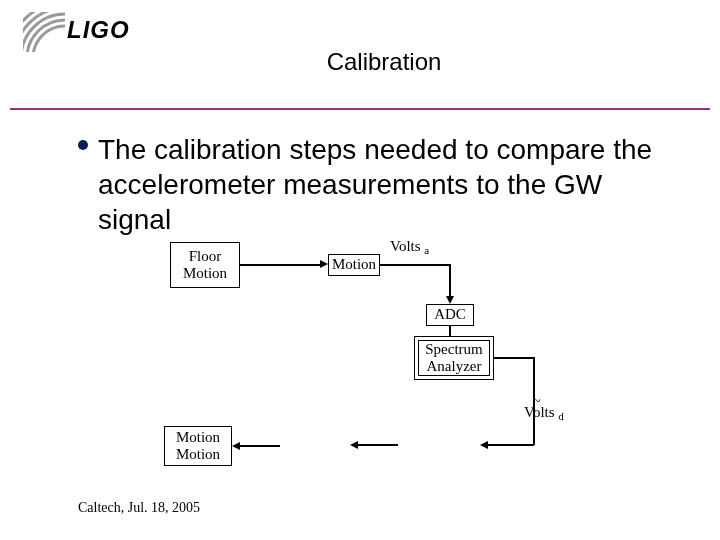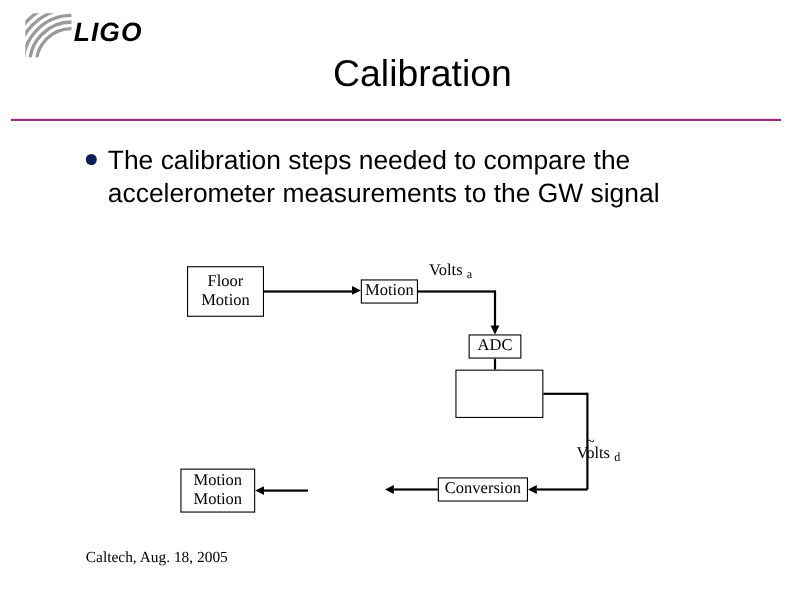--- a/index.html
+++ b/index.html
@@ -2,26 +2,26 @@
 <html><head>
 <meta charset="utf-8">
 <style>
   html,body{margin:0;padding:0;width:720px;height:540px;background:#fff;
     font-family:Arial,Helvetica,sans-serif;color:#000;position:relative;}
   .logo{position:absolute;left:23px;top:12px;width:120px;height:40px;}
   .logo-arcs{position:absolute;left:0;top:0;width:50px;height:40px;}
   .logo-text{position:absolute;left:44px;top:4px;font-weight:900;font-size:24px;
     letter-spacing:1px;font-style:italic;}
   .title{position:absolute;left:0;right:0;top:48px;text-align:center;
-    font-size:34px;padding-left:48px;}
+    font-size:24px;padding-left:48px;}
   .rule{position:absolute;left:10px;right:10px;top:108px;height:0;
     border-top:2px solid #9b2e83;}
   .bullet{position:absolute;left:78px;top:140px;width:10px;height:10px;
     background:#0a1e5a;border-radius:50%;}
-  .bodytext{position:absolute;left:98px;top:132px;right:40px;font-size:24px;
+  .bodytext{position:absolute;left:98px;top:132px;right:40px;font-size:28px;
     line-height:1.25;}
   .footer{position:absolute;left:78px;bottom:24px;font-size:14px;
     font-family:'Times New Roman',serif;}
   
   .diag{position:absolute;left:0;top:16px;width:620px;height:540px;pointer-events:none;}
   .box{position:absolute;border:1.5px solid #000;background:#fff;
     font-family:'Times New Roman',serif;font-size:15px;display:flex;
     flex-direction:column;align-items:center;justify-content:center;
     line-height:1.15;text-align:center;padding:2px 4px;box-sizing:border-box;}
   .lbl{position:absolute;font-family:'Times New Roman',serif;font-size:15px;}
@@ -66,24 +66,25 @@
 
   <div class="box" style="left:328px;top:238px;width:52px;height:22px">
     <span>Motion</span>
   </div>
 
   <div class="box" style="left:426px;top:288px;width:48px;height:22px">
     <span>ADC</span>
   </div>
 
   <div class="box" style="left:414px;top:320px;width:80px;height:44px"></div>
+  <div class="box" style="left:418px;top:324px;width:72px;height:36px;border-width:1px">
+    <span>Spectrum</span>
+    <span>Analyzer</span>
+  </div>
 
-  <div class="box" style="left:398px;top:418px;width:82px;height:22px">
-    <span>Conversion</span>
-  </div>
 
 
   <div class="box" style="left:164px;top:410px;width:68px;height:40px">
     <span>Motion</span>
     <span>Motion</span>
   </div>
 
   <div class="lbl" style="left:390px;top:222px;font-weight:normal">
     <span>Volts</span>
     <span class="sub">a</span>
@@ -108,13 +109,13 @@
   <div class="line" style="left:488px;top:428px;width:46px;height:1.5px"></div>
   <div class="arrow-l" style="left:480px;top:424.5px"></div>
 
   <div class="line" style="left:358px;top:428px;width:40px;height:1.5px"></div>
   <div class="arrow-l" style="left:350px;top:424.5px"></div>
 
   <div class="line" style="left:240px;top:429px;width:40px;height:1.5px"></div>
   <div class="arrow-l" style="left:232px;top:425.5px"></div>
 </div>
 
-<div class="footer">Caltech, Aug. 18, 2005</div>
+<div class="footer">Caltech, Jul. 18, 2005</div>
 
 </body></html>

